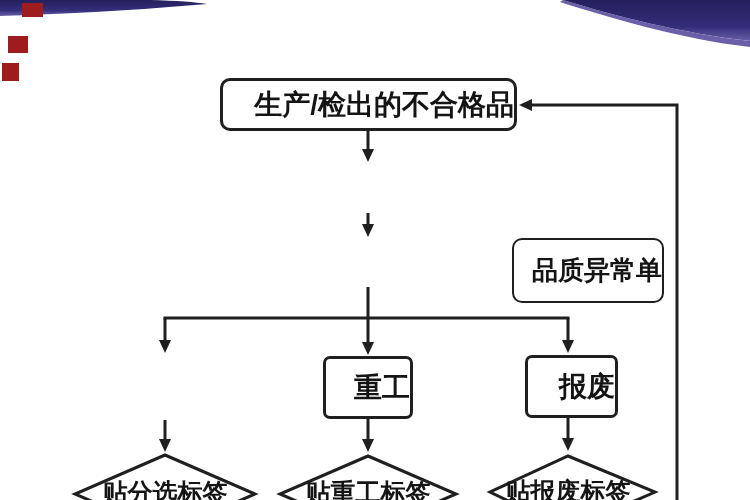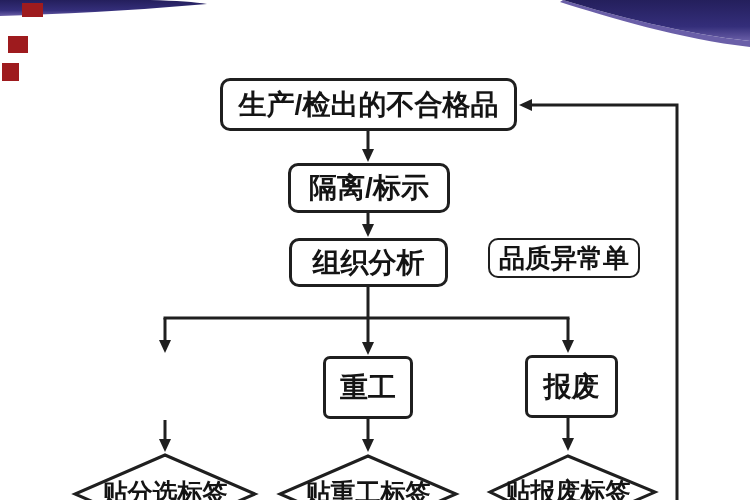--- a/index.html
+++ b/index.html
@@ -20,30 +20,30 @@
   .stage{position:absolute;inset:0;}
   svg{position:absolute;left:0;top:0;}
   .conn{stroke:var(--stroke);stroke-width:3;fill:none;}
   .arrowhead{fill:var(--stroke);stroke:none;}
   .diamond{fill:var(--node-bg);stroke:var(--stroke);stroke-width:3;}
   .banner-core{fill:url(#bannerGrad);}
   .banner-fringe{fill:var(--banner-light);}
   .node{
     position:absolute;background:var(--node-bg);
     border:3px solid var(--stroke);
-    display:flex;align-items:center;justify-content:center;
+    display:flex;align-items:center;justify-content:flex-end;
     font-weight:bold;color:var(--text);
     box-sizing:border-box;white-space:nowrap;
   }
   .rounded{border-radius:10px;}
   .rounded-sm{border-radius:7px;}
   .node-source{left:220px;top:78px;width:297px;height:53px;font-size:28px;}
   .node-isolate{left:288px;top:163px;width:162px;height:50px;font-size:28px;}
   .node-analyze{left:289px;top:238px;width:159px;height:49px;font-size:28px;}
-  .node-report{left:488px;top:238px;width:152px;height:40px;font-size:26px;border-width:2.5px;}
+  .node-report{left:512px;top:238px;width:152px;height:65px;font-size:26px;border-width:2.5px;}
   .node-pick{left:120px;top:354px;width:90px;height:66px;font-size:28px;}
   .node-rework{left:323px;top:356px;width:90px;height:63px;font-size:28px;}
   .node-scrap{left:525px;top:355px;width:93px;height:63px;font-size:28px;font-family:Liberation Mono, monospace;}
   .diamond-label{
     position:absolute;width:190px;height:30px;line-height:30px;
     text-align:center;font-weight:bold;font-size:25px;color:var(--text);
     white-space:nowrap;
   }
   .dlabel-1{left:70px;top:477px;}
   .dlabel-2{left:273px;top:477px;}
@@ -112,27 +112,21 @@
 
     <polygon class="diamond" points="165,455 255,494 165,533 75,494"></polygon>
     <polygon class="diamond" points="368,456 456,494 368,532 280,494"></polygon>
     <polygon class="diamond" points="568,456 655,492 568,530 490,492"></polygon>
   </svg>
 
   <div class="node rounded node-source">
     <span>生产/检出的不合格品</span>
   </div>
 
-  <div class="node rounded node-isolate">
-    <span>隔离/标示</span>
-  </div>
 
-  <div class="node rounded node-analyze">
-    <span>组织分析</span>
-  </div>
 
   <div class="node rounded node-report">
     <span>品质异常单</span>
   </div>
 
 
   <div class="node rounded-sm node-rework">
     <span>重工</span>
   </div>
 

